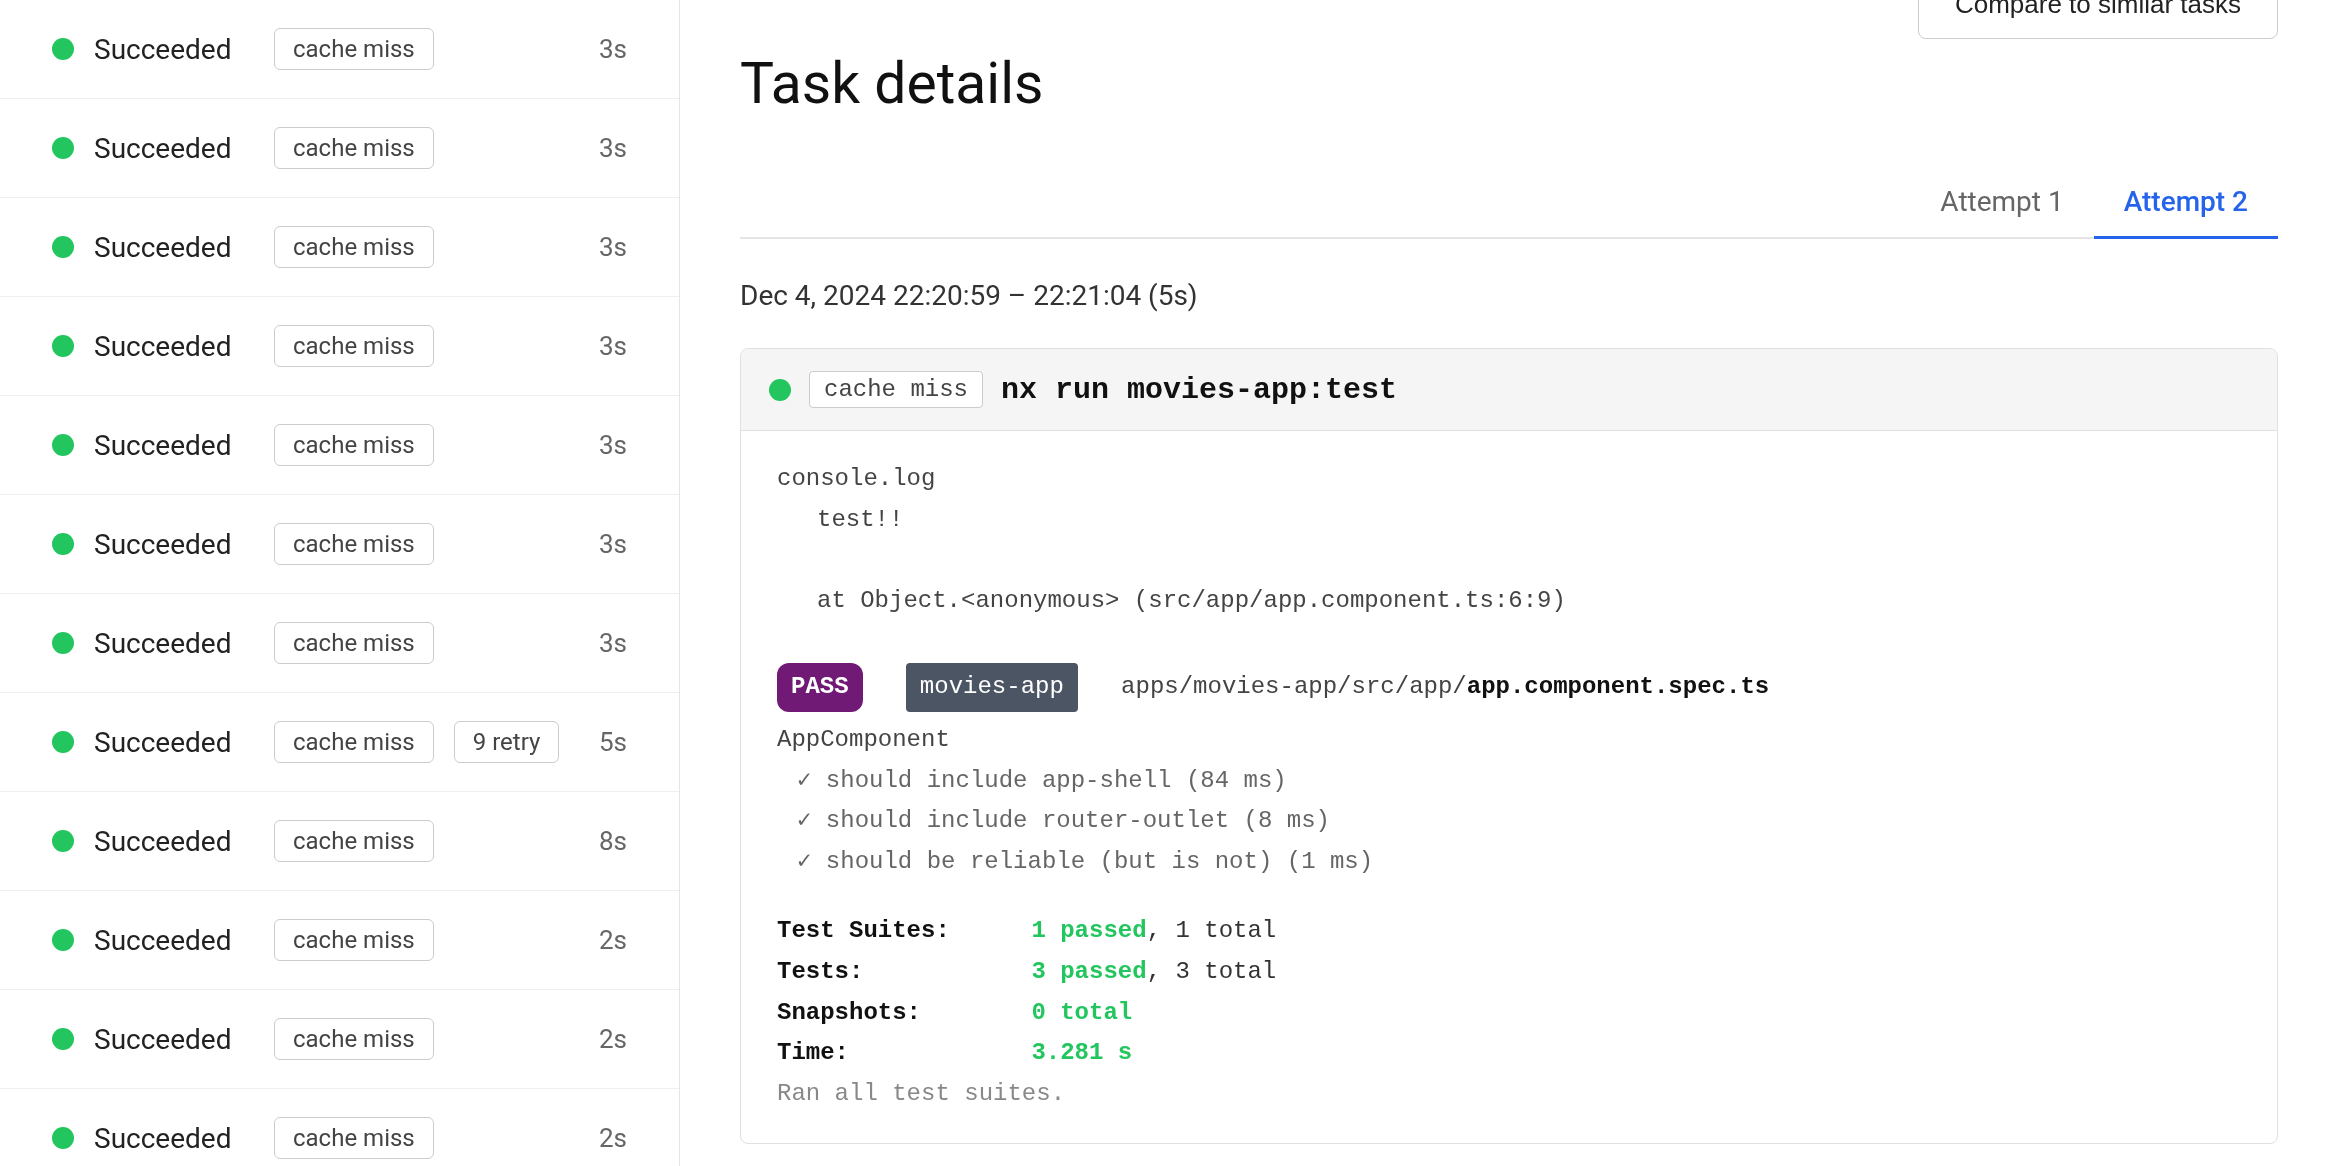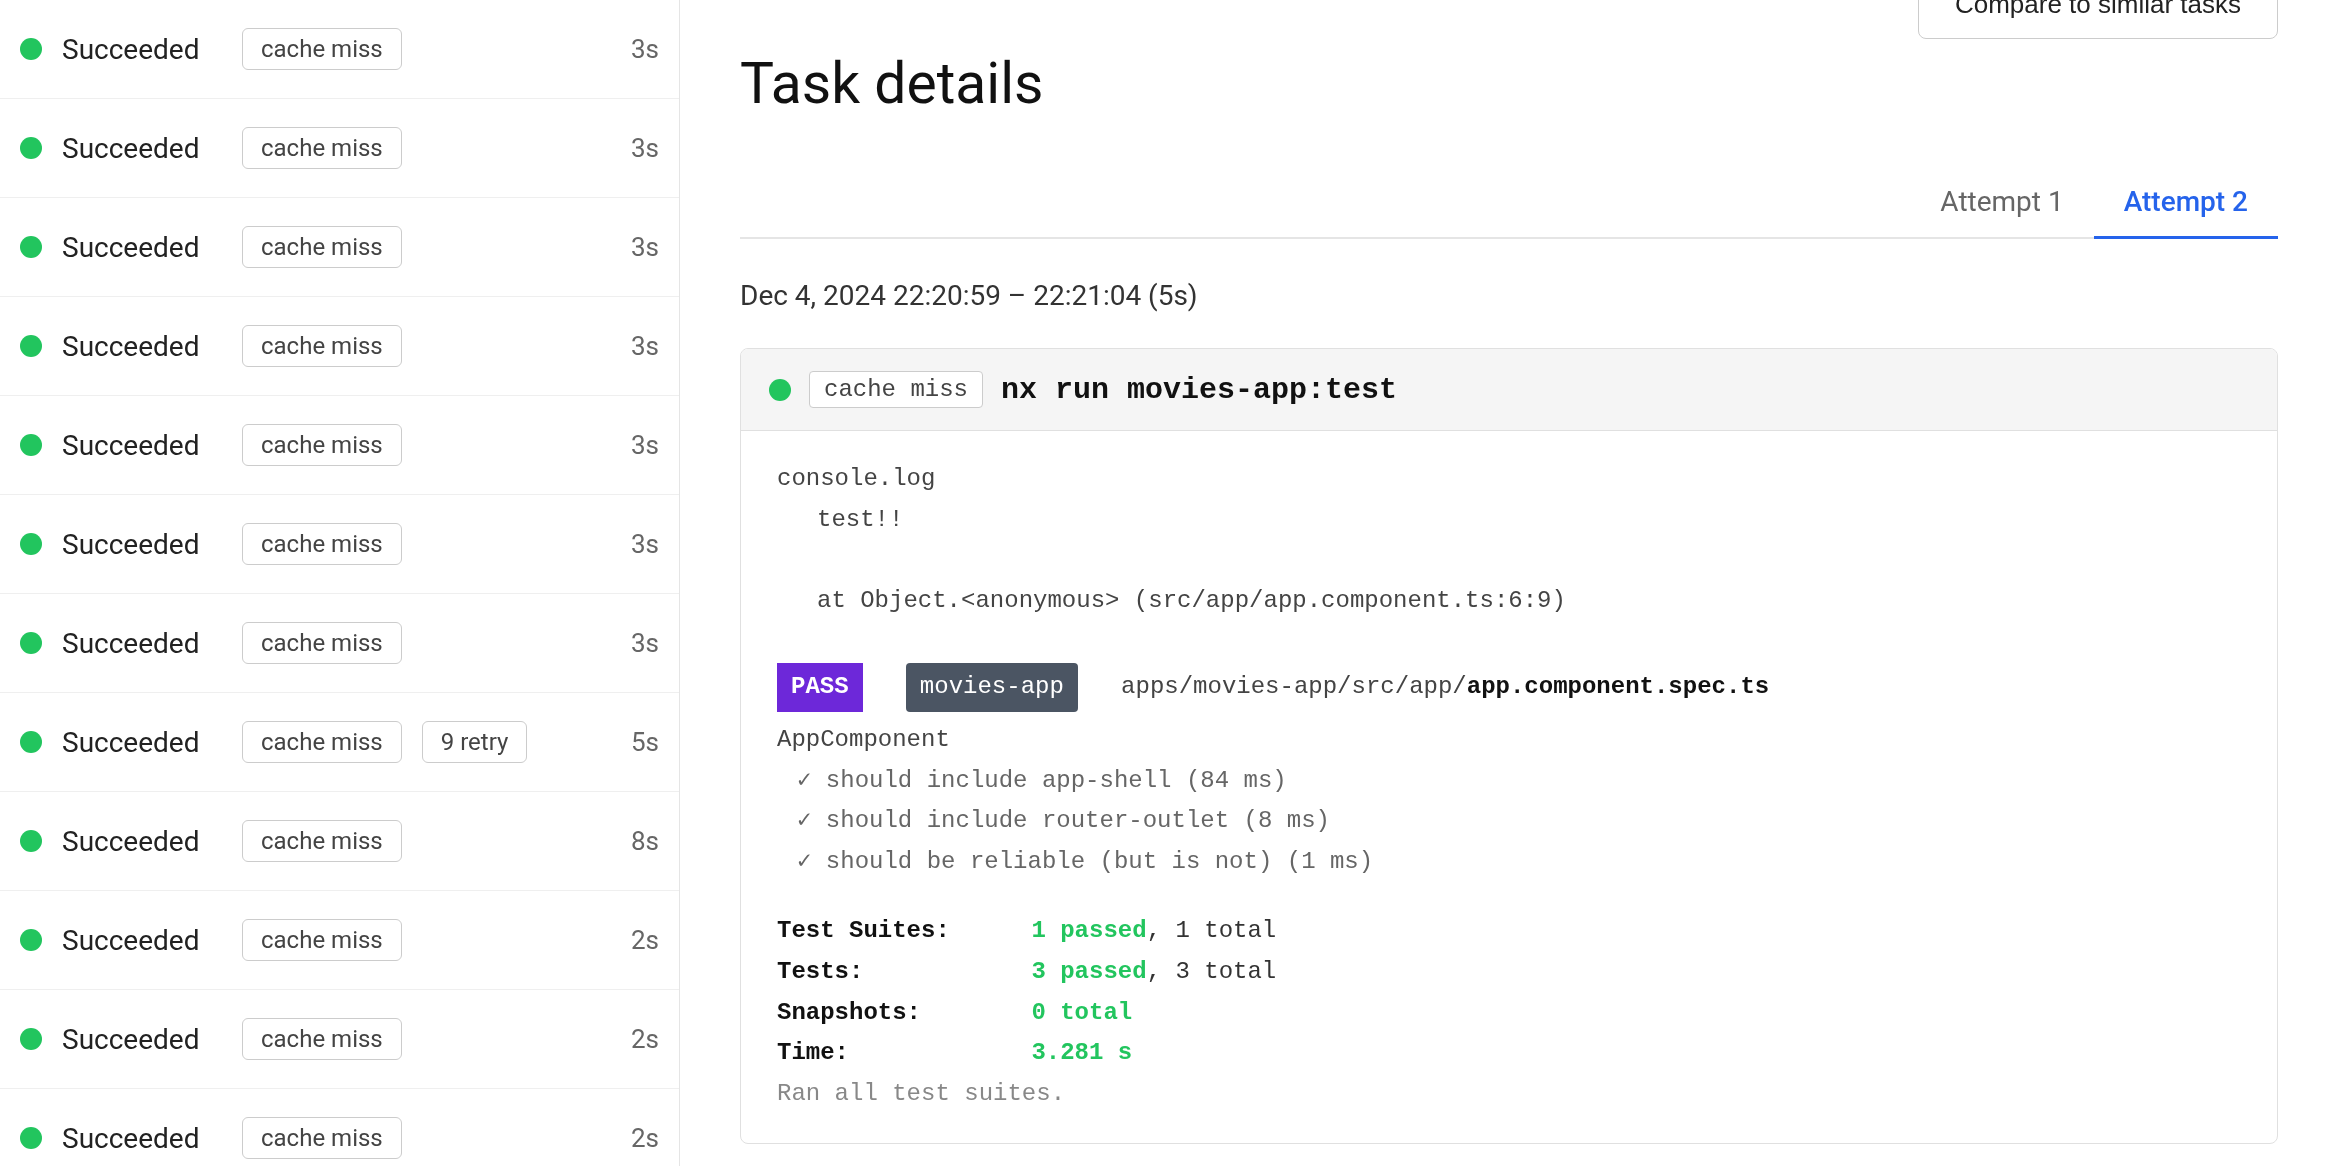--- a/index.html
+++ b/index.html
@@ -20,21 +20,21 @@
     .left-panel {
       width: 680px;
       background: #fff;
       border-right: 1px solid #e5e5e5;
       overflow-y: auto;
     }
 
     .task-row {
       display: flex;
       align-items: center;
-      padding: 28px 20px;
+      padding: 28px 52px;
       border-bottom: 1px solid #efefef;
       gap: 20px;
     }
 
     .dot {
       width: 22px;
       height: 22px;
       border-radius: 50%;
       background: #22c55e;
       flex-shrink: 0;
@@ -176,25 +176,25 @@
       color: #444;
       line-height: 1.7;
     }
 
     .terminal-body .indent {
       padding-left: 40px;
     }
 
     .pass-badge {
       display: inline-block;
-      background: #6d28d9;
+      background: #701a75;
       color: #fff;
       font-weight: 700;
       padding: 4px 14px;
-      border-radius: 0;
+      border-radius: 12px;
       font-size: 24px;
       font-family: 'Courier New', Courier, monospace;
     }
 
     .movies-app-badge {
       display: inline-block;
       background: #4b5563;
       color: #fff;
       padding: 4px 14px;
       border-radius: 4px;

